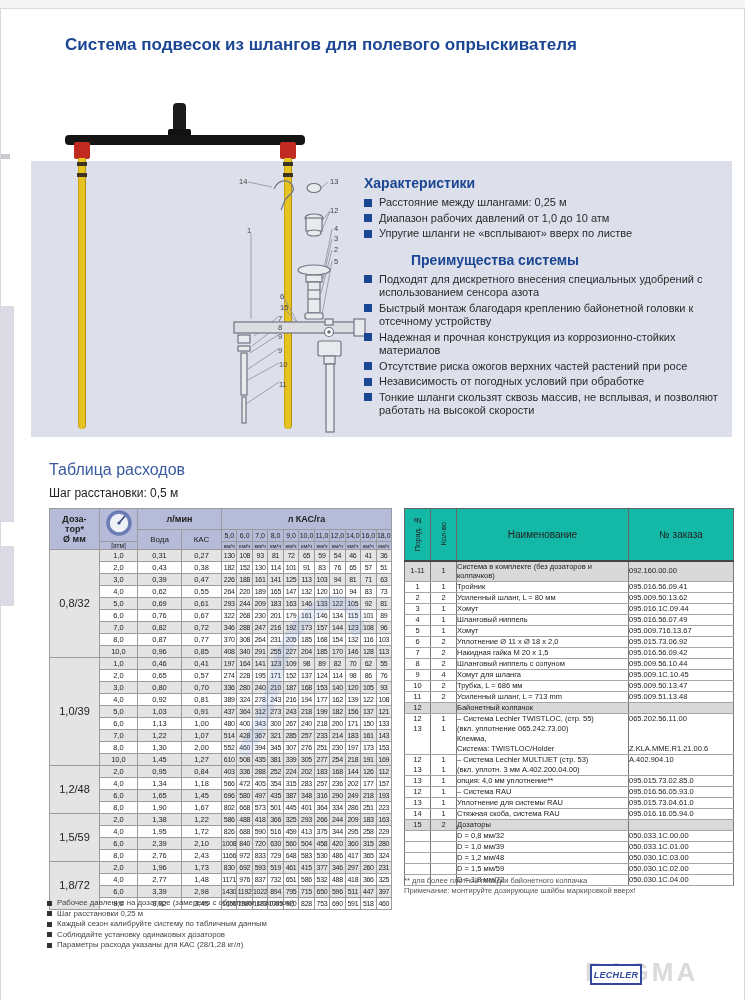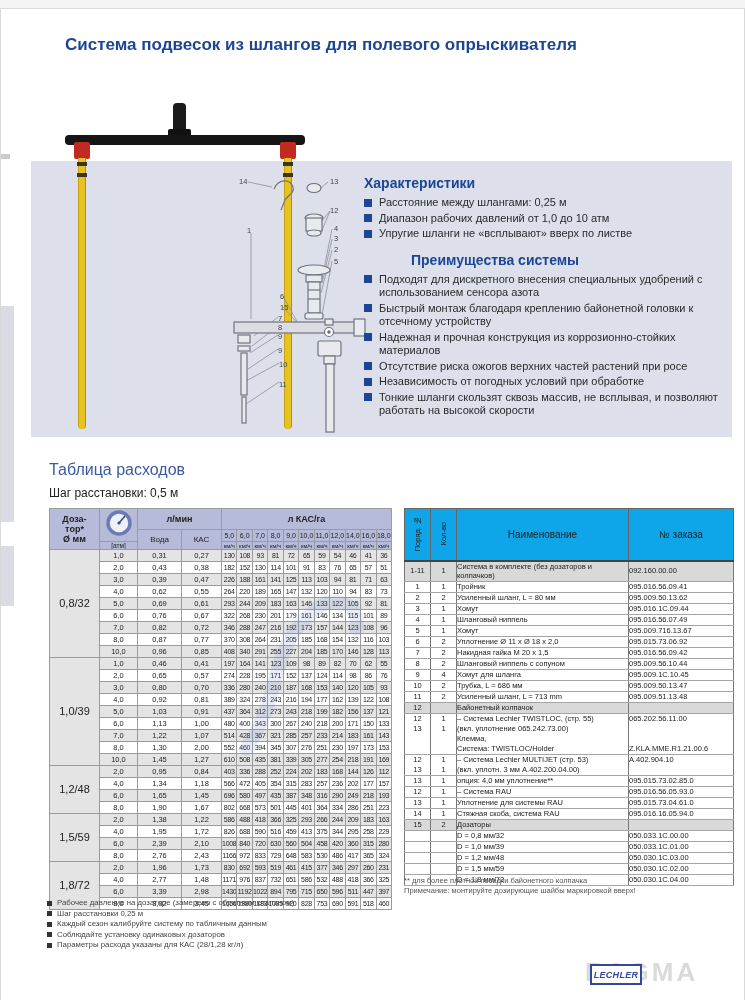--- a/index.html
+++ b/index.html
@@ -57,21 +57,21 @@
   .spu{font-size:5.8px;font-weight:normal;color:#333;}
   .flow-table tbody td{height:11px;line-height:11px;}
   .flow-table tbody tr.alt td{background:#e4e4e4;}
   .flow-table tbody td.grp{background:#fff;font-size:11px;}
   .flow-table tbody tr.gsep td{border-top:1.5px solid #555;}
   td.atmv,td.wv,td.kv{font-size:7.5px;}
   td.val{font-size:7px;letter-spacing:-0.3px;}
 
   
   .parts-table{position:absolute;left:403px;top:499px;width:329px;border:1.2px solid #555;}
-  .parts-table th{background:#0ea5e9;border:1px solid #666;border-bottom:2px solid #444;color:#222;}
+  .parts-table th{background:#14b8a6;border:1px solid #666;border-bottom:2px solid #444;color:#222;}
   .parts-table td{border-left:1px solid #777;border-right:1px solid #777;border-bottom:1px solid #a5a5a5;
                   font-size:7.5px;height:10px;line-height:10px;color:#222;padding:0;overflow:hidden;white-space:nowrap;}
   .parts-table tr.tall td{height:19px;line-height:9.5px;white-space:normal;}
   .parts-table tr.noline td{border-bottom:none;}
   .parts-table tr.shaded td{background:#d9d9d9;}
   .pc-num,.pc-qty{text-align:center;}
   .pc-name{text-align:left;padding-left:3px;}
   .pc-order{text-align:left;padding-left:4px;}
   .vert{writing-mode:vertical-rl;transform:rotate(180deg);font-size:7.5px;font-weight:normal;line-height:9px;}
   .parts-table th{font-size:10px;font-weight:normal;}

